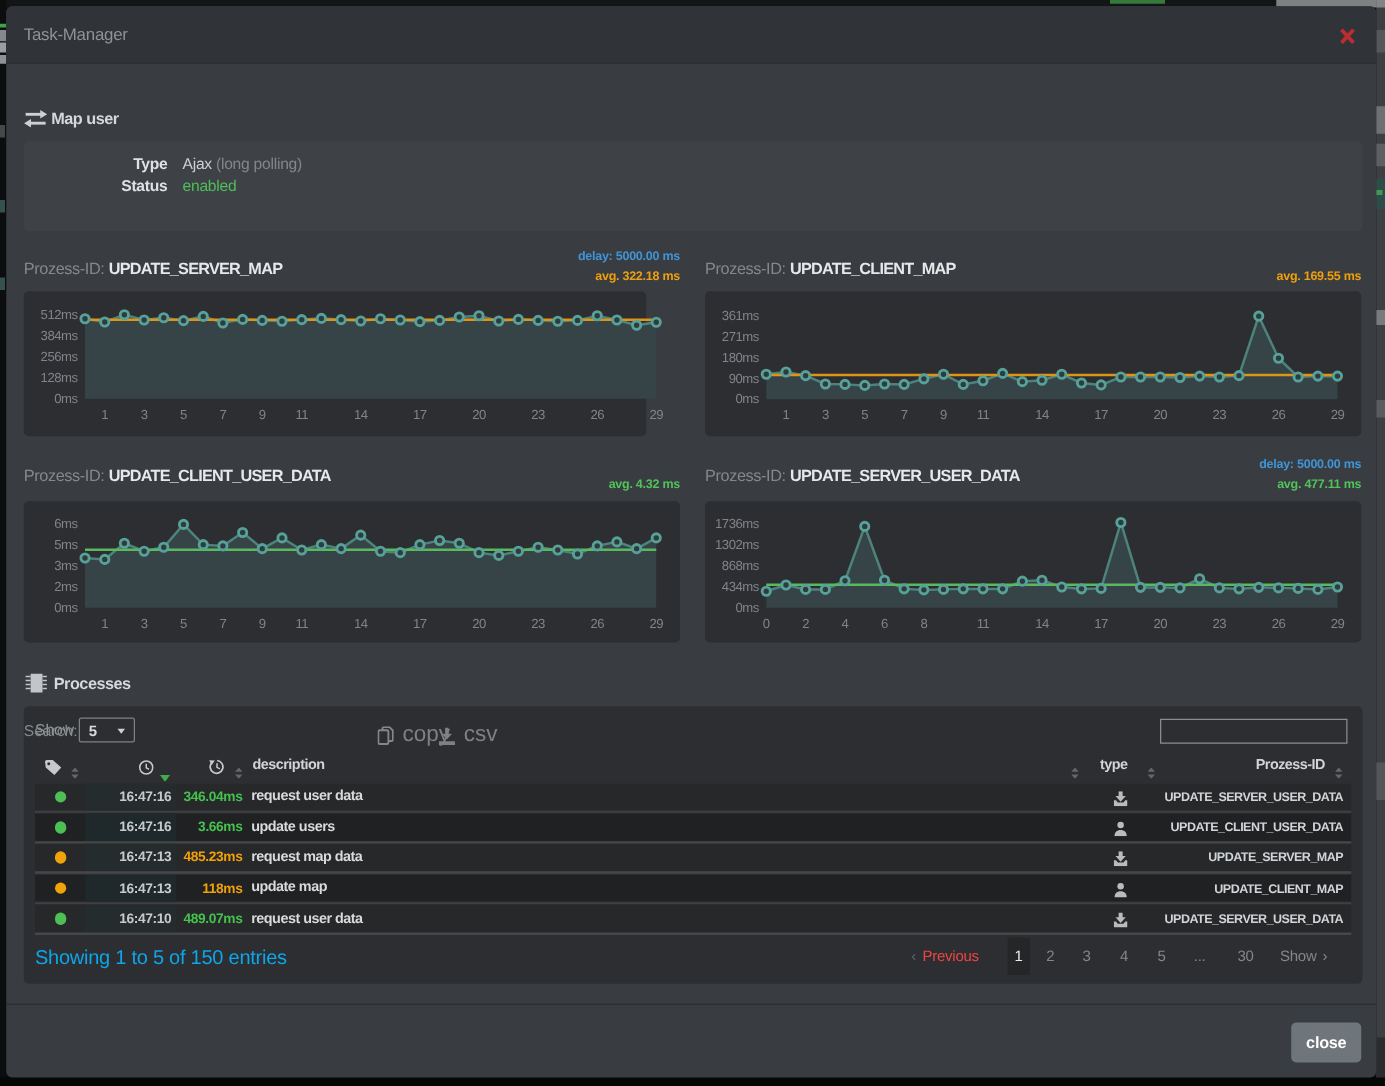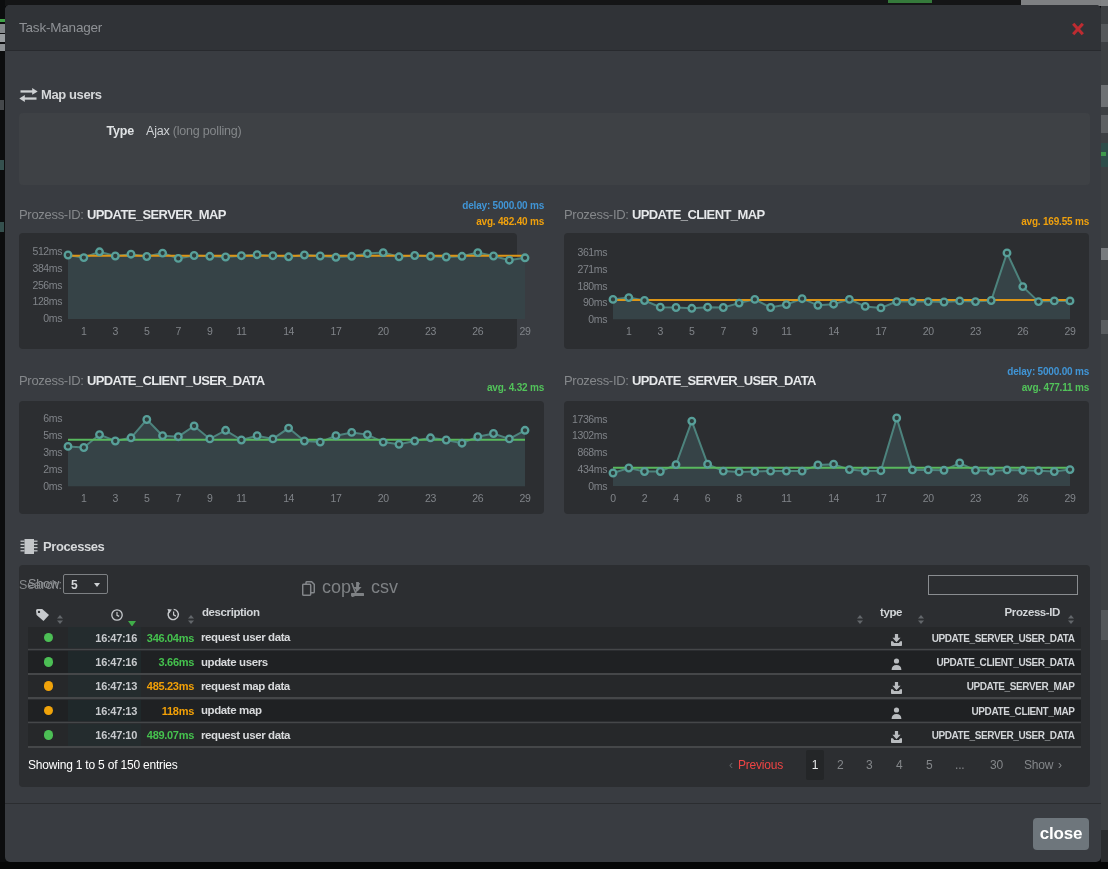--- a/index.html
+++ b/index.html
@@ -47,26 +47,26 @@
 .trow { position:absolute; left:9px; width:1053px; height:21.5px; }
 .rline { position:absolute; left:9px; width:1053px; height:1.8px; background:#454749; }
 .tcell-time { position:absolute; left:40px; top:0; width:73px; height:21.5px; }
 .dot { position:absolute; left:15.5px; top:6px; width:9.5px; height:9.5px; border-radius:50%; }
 .rtime { position:absolute; right:944px; top:5px; font-size:11px; font-weight:bold; color:#c7cacd; letter-spacing:-0.3px; }
 .rdur { position:absolute; right:887px; top:5px; font-size:11px; font-weight:bold; letter-spacing:-0.3px; }
 .rdesc { position:absolute; left:173px; top:4.5px; font-size:11.5px; font-weight:bold; color:#d8dadc; letter-spacing:-0.4px; }
 .rtype { position:absolute; left:863px; top:5px; }
 .rpid { position:absolute; right:6.5px; top:6px; font-size:10px; font-weight:bold; color:#d2d5d8; letter-spacing:-0.4px; }
 
-#showing { left:9px; top:193px; font-size:12px; color:#ffffff; letter-spacing:-0.2px; }
+#showing { left:9px; top:193px; font-size:16px; color:#0ea5e9; letter-spacing:-0.2px; }
 .pg { position:absolute; top:193px; font-size:12px; color:#84878a; letter-spacing:-0.2px; }
 #pcur { left:787px; top:185px; width:18px; height:30px; background:#242628; border-radius:2px; text-align:center; line-height:30px; color:#e9ebed; font-size:12px; }
 
 #mfoot { left:0; top:798px; width:1096px; height:59px; border-top:1px solid #2b2d30; }
-#closebtn { left:1028px; top:14px; width:56px; height:32px; background:#6e767c; border-radius:4px; color:#ffffff; font-size:17px; font-weight:bold; text-align:center; line-height:32px; letter-spacing:-0.2px; }
+#closebtn { left:1028px; top:14px; width:56px; height:32px; background:#6e767c; border-radius:4px; color:#ffffff; font-size:13px; font-weight:bold; text-align:center; line-height:32px; letter-spacing:-0.2px; }
 </style></head>
 <body>
 <div id="stage">
   <div class="abs" id="top-strip"></div>
   <div class="abs" id="top-green"></div>
   <div class="abs" id="top-right"></div>
   <div class="abs" id="left-strip"></div>
   <div class="abs" id="right-strip"></div>
 
   <div class="abs" style="left:1101px;top:0;width:7px;height:6px;background:#828486"></div>
@@ -96,32 +96,36 @@
           <line x1="1.2" y1="1.8" x2="10.8" y2="12.2" stroke="#bd2c31" stroke-width="3.1"></line>
           <line x1="10.8" y1="1.8" x2="1.2" y2="12.2" stroke="#bd2c31" stroke-width="3.1"></line>
         </svg></div>
 
     <div class="abs" style="left:14px;top:83px;"><svg width="19" height="14" viewBox="0 0 19 14">
           <rect x="1.5" y="2.3" width="12.5" height="2.3" fill="#ced1d3"></rect>
           <path d="M13.2 0 L18.7 3.4 L13.2 6.8 Z" fill="#ced1d3"></path>
           <rect x="5" y="9.4" width="12.5" height="2.3" fill="#ced1d3"></rect>
           <path d="M5.8 7.1 L0.3 10.5 L5.8 13.9 Z" fill="#ced1d3"></path>
         </svg></div>
-    <div class="abs shead" style="left:36px;top:82px;">Map users</div>
+    <div class="abs shead" style="left:36px;top:82px;">Map user</div>
 
     <div class="abs" id="infobox">
       <div class="irow">
           <span class="ilab">Type</span>
           <span class="ival">Ajax <span class="idim">(long polling)</span></span>
         </div>
+      <div class="irow">
+          <span class="ilab">Status</span>
+          <span class="ival" style="color:#4fbd59">enabled</span>
+        </div>
     </div>
 
     <div class="abs ctitle" style="left:14px;top:202px;">Prozess-ID: <b>UPDATE_SERVER_MAP</b></div>
     <div class="abs cstat" style="left:339px;top:195px;width:200px;color:#4095d6">delay: 5000.00 ms</div>
-    <div class="abs cstat" style="left:339px;top:211px;width:200px;color:#efa00d">avg. 482.40 ms</div>
+    <div class="abs cstat" style="left:339px;top:211px;width:200px;color:#efa00d">avg. 322.18 ms</div>
     <div class="abs ctitle" style="left:559px;top:202px;">Prozess-ID: <b>UPDATE_CLIENT_MAP</b></div>
     <div class="abs cstat" style="left:884px;top:211px;width:200px;color:#efa00d">avg. 169.55 ms</div>
 
     <div class="abs panel" style="left:14px;top:228px;width:498px;height:116px;"><svg width="526" height="116" viewBox="0 0 526 116">
           <path d="M49.0,86.0 L49.0,22.0 L64.8,24.6 L80.5,18.8 L96.3,23.0 L112.0,21.2 L127.8,23.5 L143.6,20.1 L159.3,25.4 L175.1,22.5 L190.8,23.3 L206.6,24.0 L222.4,22.7 L238.1,21.7 L253.9,22.7 L269.6,23.8 L285.4,22.0 L301.2,23.0 L316.9,24.3 L332.7,23.3 L348.4,20.6 L364.2,19.6 L380.0,23.8 L395.7,22.5 L411.5,23.3 L427.2,24.0 L443.0,23.3 L458.8,19.6 L474.5,23.0 L490.3,27.2 L506.0,24.8 L506.0,86.0 Z" fill="#364347"></path>
           <polyline points="49.0,22.0 64.8,24.6 80.5,18.8 96.3,23.0 112.0,21.2 127.8,23.5 143.6,20.1 159.3,25.4 175.1,22.5 190.8,23.3 206.6,24.0 222.4,22.7 238.1,21.7 253.9,22.7 269.6,23.8 285.4,22.0 301.2,23.0 316.9,24.3 332.7,23.3 348.4,20.6 364.2,19.6 380.0,23.8 395.7,22.5 411.5,23.3 427.2,24.0 443.0,23.3 458.8,19.6 474.5,23.0 490.3,27.2 506.0,24.8" fill="none" stroke="#4d837d" stroke-width="2"></polyline>
           <line x1="49.0" y1="22.7" x2="506.0" y2="22.7" stroke="#dc9517" stroke-width="2"></line>
           <circle cx="49.0" cy="22.0" r="3.3" fill="#2e3c3b" stroke="#58a09a" stroke-width="2.3"></circle>
           <circle cx="64.8" cy="24.6" r="3.3" fill="#2e3c3b" stroke="#58a09a" stroke-width="2.3"></circle>
           <circle cx="80.5" cy="18.8" r="3.3" fill="#2e3c3b" stroke="#58a09a" stroke-width="2.3"></circle>

